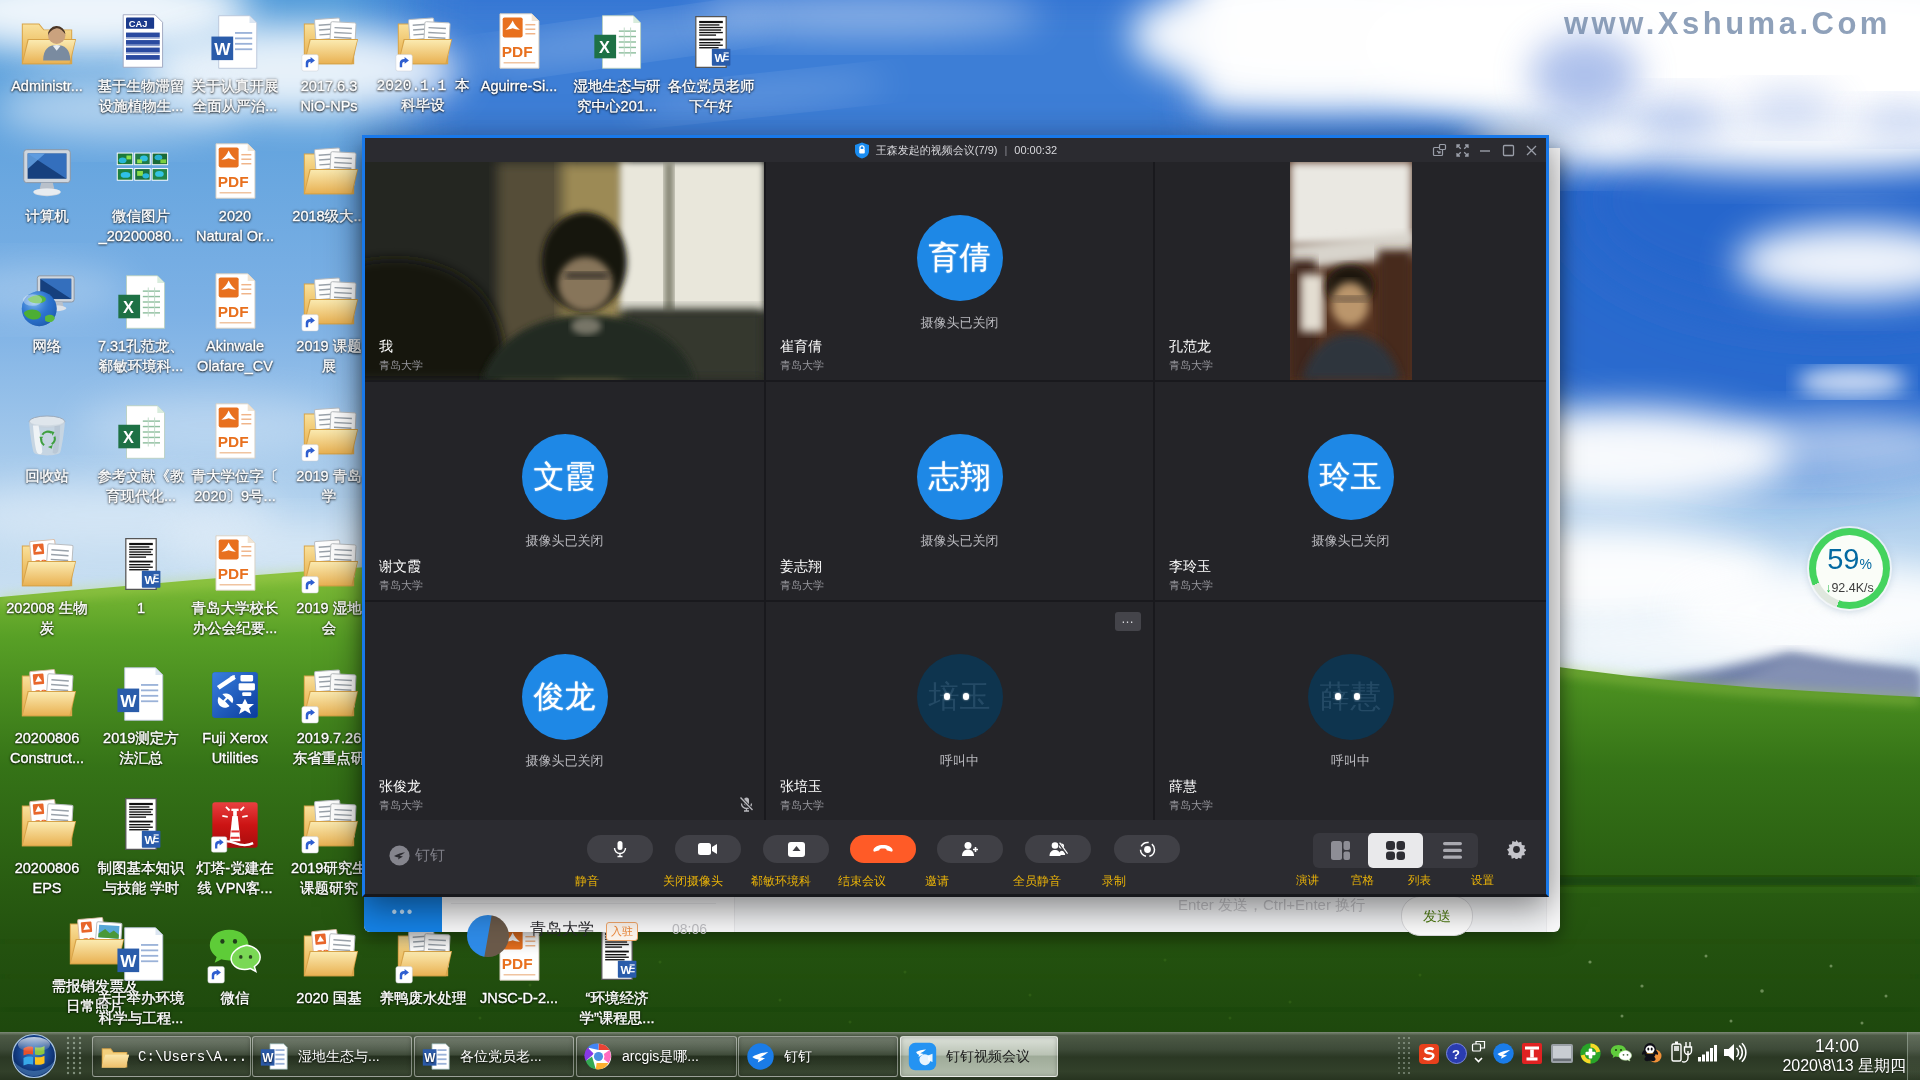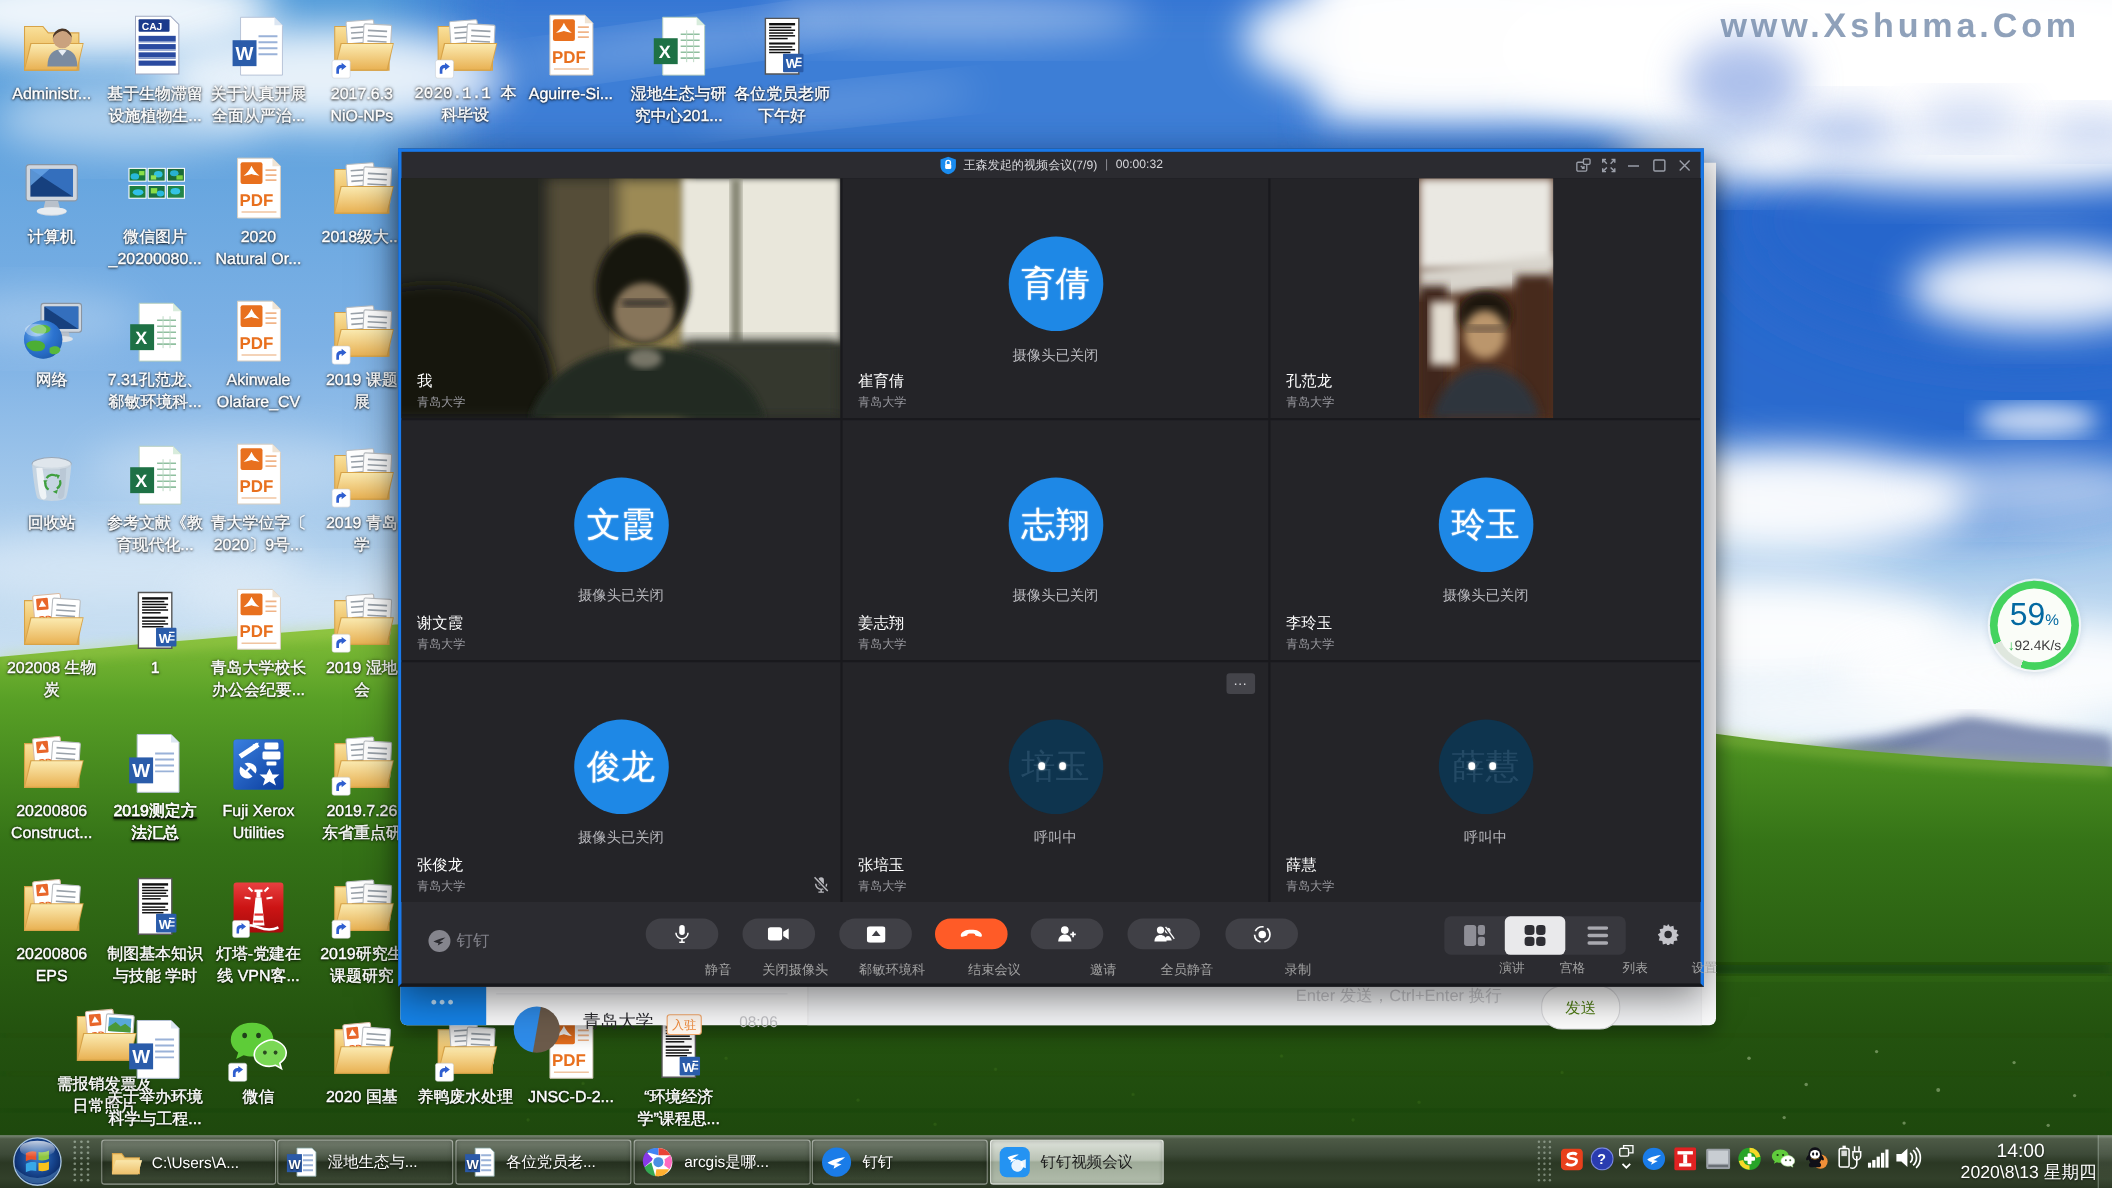--- a/index.html
+++ b/index.html
@@ -35,21 +35,21 @@
   .org{position:absolute;left:14px;bottom:7px;font-size:11px;color:#97979d;}
   .titlebar{position:absolute;left:0;top:0;width:100%;height:24px;}
   .titlec{position:absolute;left:0;top:0;width:100%;height:24px;display:flex;align-items:center;justify-content:center;
      color:#d8d8dc;font-size:11px;}
   .winbtns{position:absolute;right:7px;top:5px;display:flex;gap:8px;}
   
   #tbar{position:absolute;left:0;top:682px;width:1181px;height:74px;}
   .pill{position:absolute;top:15px;width:66px;height:28px;border-radius:14px;background:#404046;
      display:flex;align-items:center;justify-content:center;}
   .pill.org{background:#ff5b27;}
-  .plbl{position:absolute;top:53px;font-size:12px;color:#a3a3a3;text-align:right;width:90px;margin-left:-45px;}
+  .plbl{position:absolute;top:53px;font-size:12px;color:#eab308;text-align:left;width:90px;margin-left:-45px;}
   
   #tb{position:absolute;left:0;top:1032px;width:1920px;height:48px;
       background:linear-gradient(180deg,#7d8a78 0%,#4d5a46 7%,#3d4a38 36%,#2b3824 52%,#32402a 82%,#273420 100%);}
   .tbtn{position:absolute;top:1036px;height:39px;border-radius:3px;border:1px solid rgba(255,255,255,.4);
       background:linear-gradient(180deg,rgba(255,255,255,.22),rgba(255,255,255,.08) 45%,rgba(0,0,0,.14) 50%,rgba(255,255,255,.05));
       box-shadow:inset 0 0 4px rgba(0,0,0,.25);
       display:flex;align-items:center;color:#fff;font-size:14px;text-shadow:0 1px 2px rgba(0,0,0,.8);}
   .tbtn .ti{margin:0 8px 0 6px;width:31px;height:31px;flex:none;}
   .tbtn.act{background:linear-gradient(180deg,#dde2da,#bac3b5 45%,#9fab99 50%,#b2bdac);color:#1c1c1c;text-shadow:none;}
   .clock{position:absolute;color:#fff;text-shadow:0 1px 2px rgba(0,0,0,.7);text-align:center;}
@@ -701,21 +701,21 @@
       </div>
 
 <div class="dicon" style="left:0px;top:660px;">
         <div class="ig">
           <svg width="62" height="62" viewBox="0 0 64 64">
             <use href="#foldpdf"></use>
           </svg>
         </div>
         <div class="lbl">20200806<br>Construct...</div>
       </div>
-<div class="dicon" style="left:94px;top:660px;text-decoration:underline;">
+<div class="dicon" style="left:94px;top:660px;">
         <div class="ig">
           <svg width="58" height="60" viewBox="0 0 64 64">
             <use href="#word"></use>
           </svg>
         </div>
         <div class="lbl">2019测定方<br>法汇总</div>
       </div>
 <div class="dicon" style="left:188px;top:660px;">
         <div class="ig">
           <svg width="58" height="58" viewBox="0 0 64 64">
@@ -1137,21 +1137,21 @@
           <circle cx="15" cy="27" r="1.2"></circle>
       <circle cx="3" cy="32" r="1.2"></circle>
           <circle cx="9" cy="32" r="1.2"></circle>
           <circle cx="15" cy="32" r="1.2"></circle>
       <circle cx="3" cy="37" r="1.2"></circle>
           <circle cx="9" cy="37" r="1.2"></circle>
           <circle cx="15" cy="37" r="1.2"></circle>
     </g>
   </svg>
   
-  <div class="tbtn" style="left:92px;width:157px;">
+  <div class="tbtn" style="left:92px;width:157px;font-family:Liberation Mono, monospace;">
     <svg class="ti" viewBox="0 0 34 34">
           <path d="M3,8 L13,8 L16,12 L31,12 L31,29 L3,29 Z" fill="#d7a348"></path>
           <path d="M4,9 L12.5,9 L15.5,13 L30,13 L30,28 L4,28 Z" fill="#f3cf7c"></path>
           <path d="M3,29 L7,15 L33,15 L29,29 Z" fill="#f7dfa0"></path>
           <path d="M3,29 L7,15 L33,15 L29,29 Z" fill="url(#fgrad2)" opacity=".7"></path>
         </svg>
     C:\Users\A...</div>
   <div class="tbtn" style="left:252px;width:158px;">
     <svg class="ti" viewBox="0 0 34 34">
           <path d="M12,3 L27,3 L31,7 L31,31 L12,31 Z" fill="#fff" stroke="#8aa" stroke-width=".8"></path>

